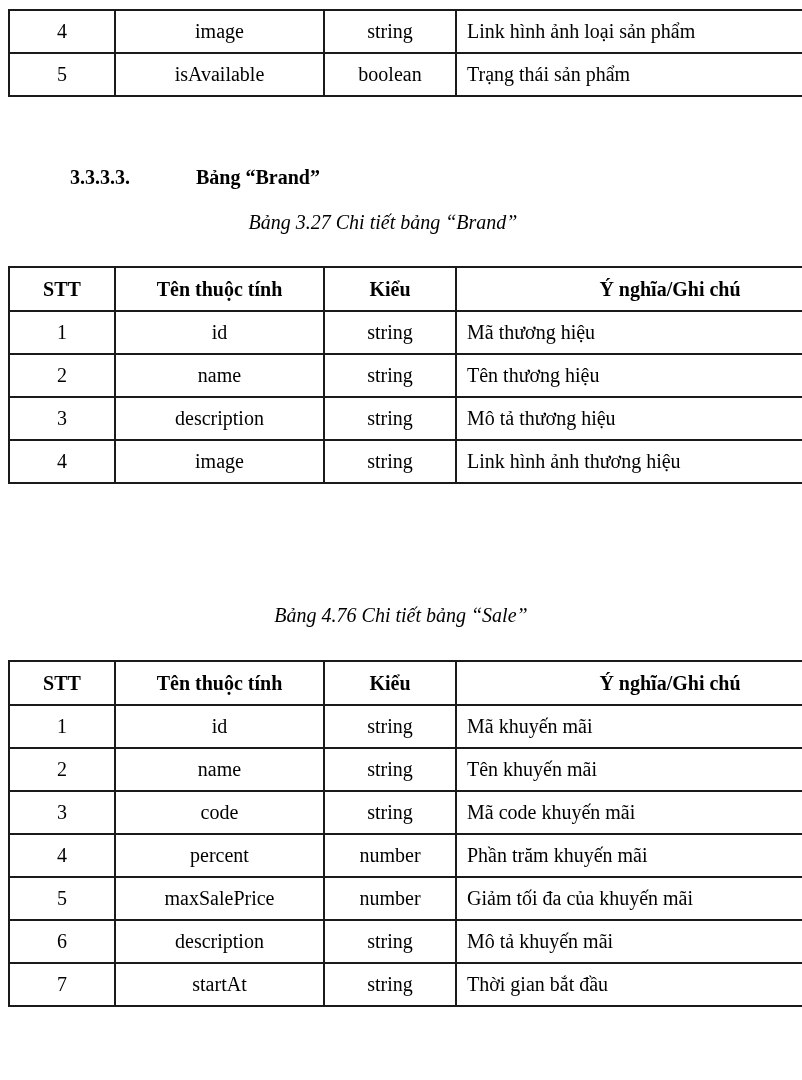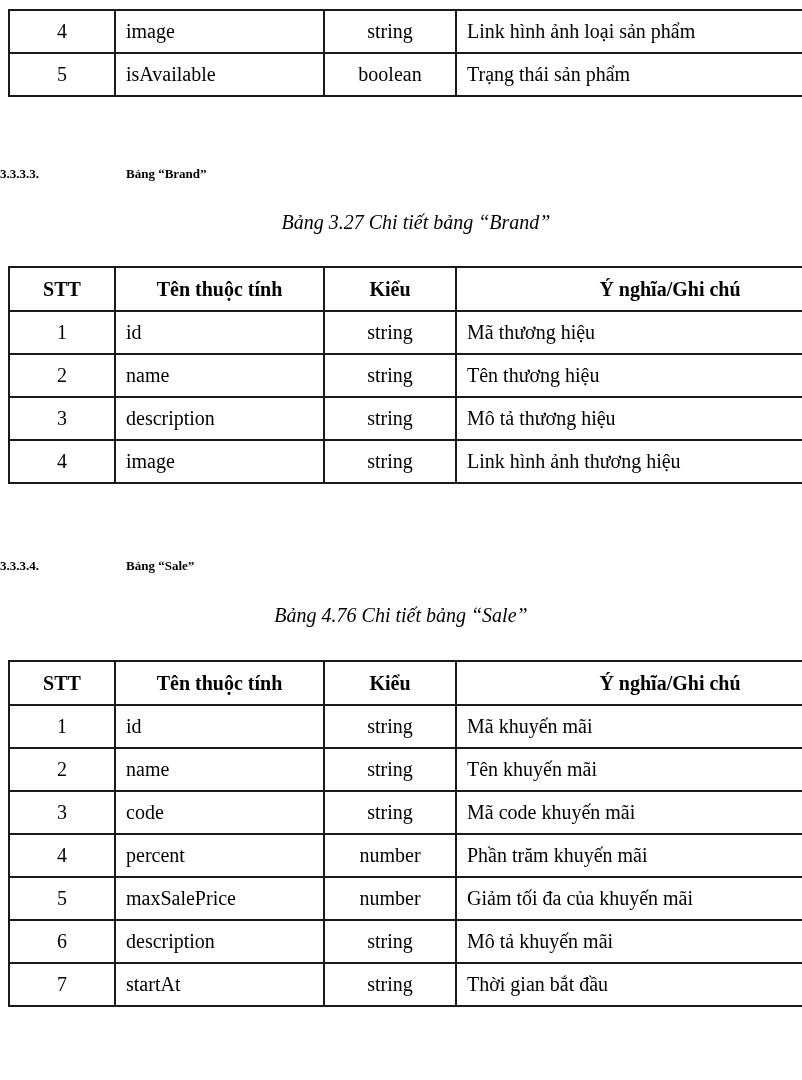--- a/index.html
+++ b/index.html
@@ -45,30 +45,31 @@
   table.doc-table th {
     font-weight: bold;
     text-align: center;
     height: 42px;
     margin-left: 37px;
   }
   table.doc-table td {
     height: 41px;
   }
   .col-stt  { width: 84px;  text-align: center; }
-  .col-name { width: 187px; text-align: left; }
+  .col-name { width: 187px; text-align: center; }
   .col-type { width: 110px; text-align: center; }
   .col-desc { width: 406px; text-align: left; }
 
   td.col-stt { text-align: center; }
 
   
   .section-heading {
-    font-size: 13px;
+    font-size: 20px;
     font-weight: bold;
+    padding-left: 70px;
     white-space: nowrap;
   }
   .section-heading .num {
     display: inline-block;
     width: 126px;
   }
   .table-caption {
     font-size: 20px;
     font-style: italic;
     text-align: center;
@@ -106,21 +107,21 @@
           <td class="col-desc">Trạng thái sản phẩm</td>
         </tr>
       </tbody>
     </table>
   </div>
 
   <div class="blk section-heading" id="heading-brand">
     <span class="num">3.3.3.3.</span><span>Bảng “Brand”</span>
   </div>
 
-  <div class="blk table-caption" id="caption-brand" style="width:766px;margin-left:33px;">Bảng 3.27 Chi tiết bảng “Brand”</div>
+  <div class="blk table-caption" id="caption-brand" style="width:766px;">Bảng 3.27 Chi tiết bảng “Brand”</div>
 
   <div class="blk" id="table-brand">
     <table class="doc-table">
       <thead>
         <tr>
           <th class="col-stt">STT</th>
           <th class="col-name">Tên thuộc tính</th>
           <th class="col-type">Kiểu</th>
           <th class="col-desc">Ý nghĩa/Ghi chú</th>
         </tr>
@@ -147,23 +148,20 @@
         <tr>
           <td class="col-stt">4</td>
           <td class="col-name">image</td>
           <td class="col-type">string</td>
           <td class="col-desc">Link hình ảnh thương hiệu</td>
         </tr>
       </tbody>
     </table>
   </div>
 
-  <div class="blk section-heading" id="heading-sale">
-    <span class="num">3.3.3.4.</span><span>Bảng “Sale”</span>
-  </div>
 
   <div class="blk table-caption" id="caption-sale" style="width:802px;">Bảng 4.76 Chi tiết bảng “Sale”</div>
 
   <div class="blk" id="table-sale">
     <table class="doc-table">
       <thead>
         <tr>
           <th class="col-stt">STT</th>
           <th class="col-name">Tên thuộc tính</th>
           <th class="col-type">Kiểu</th>

